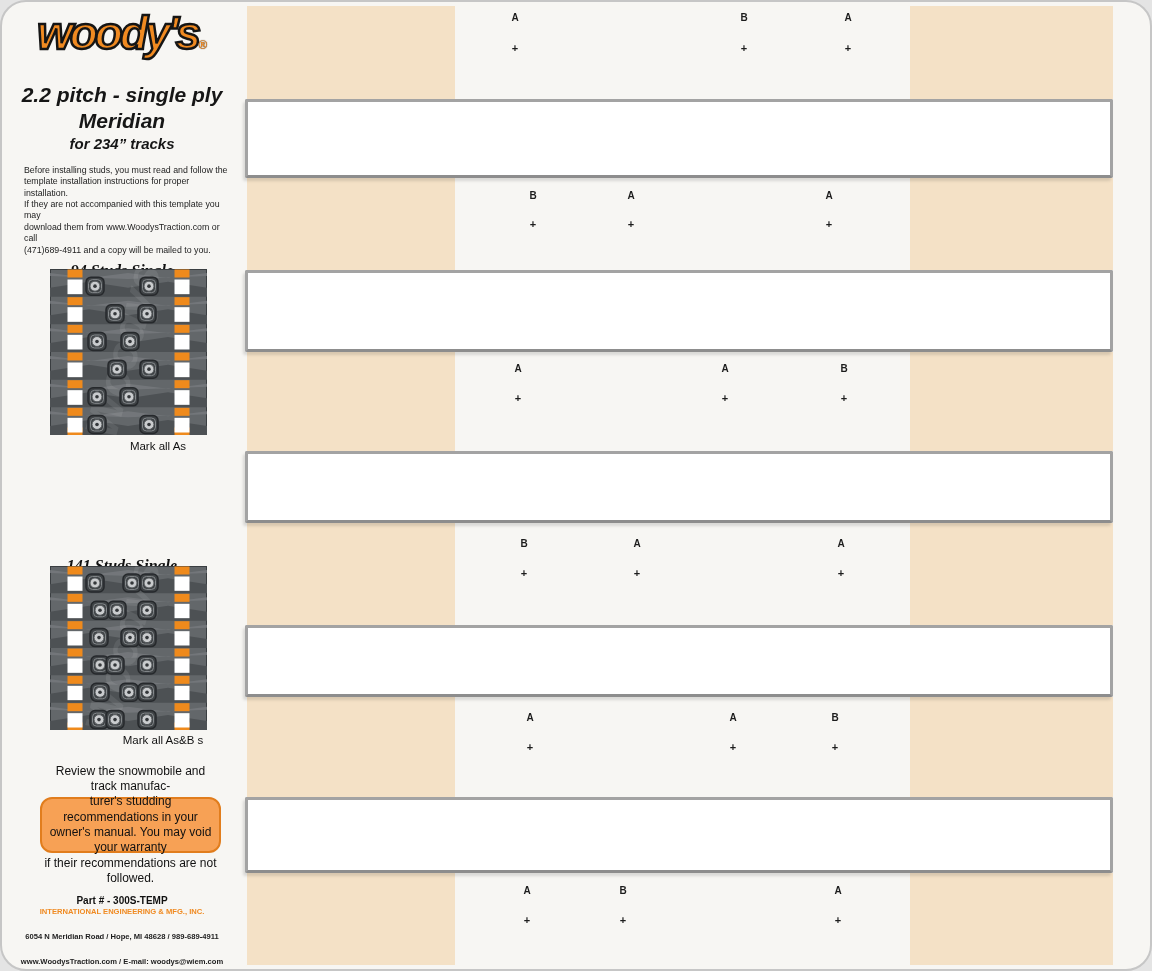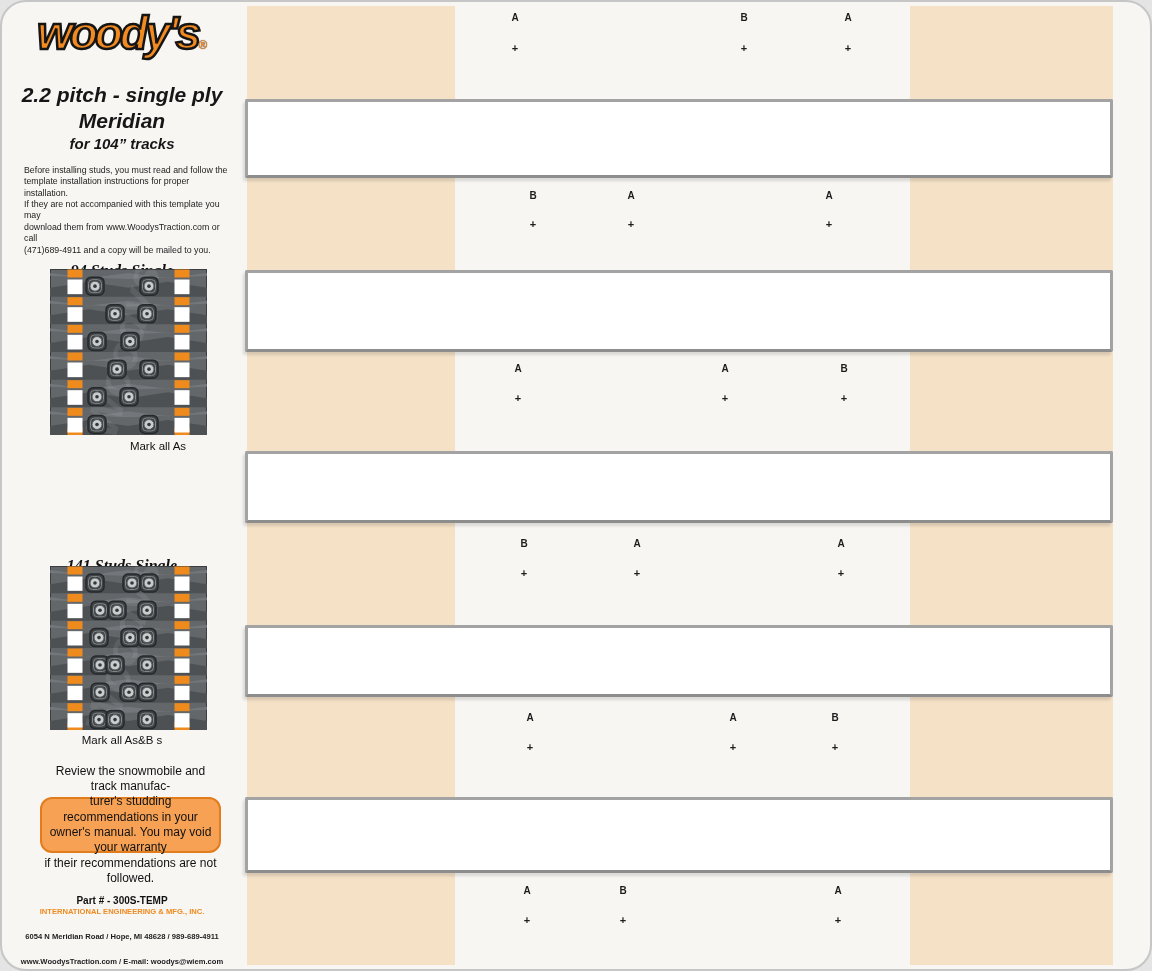--- a/index.html
+++ b/index.html
@@ -19,21 +19,21 @@
   .instructions{position:absolute;top:154px;left:22px;width:205px;
                 font-size:8.8px;line-height:1.3;color:#222;white-space:pre-line;}
   .track-heading{position:absolute;width:240px;left:0;text-align:center;
                  font-family:"Liberation Serif",serif;font-weight:700;font-style:italic;
                  font-size:16px;color:#111;}
   .h94{top:247px;} .h141{top:542px;}
   .track{position:absolute;left:48px;width:157px;}
   .t94{top:267px;height:166px;} .t141{top:564px;height:164px;}
   .track-caption{position:absolute;width:240px;left:0;text-align:center;
                  font-size:11.5px;color:#111;}
-  .c94{top:438px;margin-left:36px;} .c141{top:732px;}
+  .c94{top:438px;margin-left:36px;} .c141{top:732px;padding-left:41px;}
   .warning{position:absolute;left:38px;top:795px;width:177px;height:52px;
            background:#f7a155;border:2px solid #e17d1d;border-radius:12px;
            font-size:12px;line-height:1.28;color:#111;text-align:center;
            display:flex;align-items:center;justify-content:center;white-space:pre-line;}
   .footer{position:absolute;left:0;top:893px;width:240px;text-align:center;color:#222;}
   .f-part{font-size:10px;font-weight:700;color:#111;}
   .f-company{font-size:7.6px;font-weight:700;color:#f08a21;margin-top:1px;}
   .f-address,.f-web{font-size:7.6px;font-weight:600;margin-top:16px;color:#1d1d1d;}
   .f-copy{font-size:6.2px;margin-top:2px;color:#333;}
   
@@ -53,21 +53,21 @@
 
 <div class="sheet">
 
   <aside class="sidebar">
     <div class="logo"><span>woody's</span><span class="reg">®</span></div>
 
     <div class="title">
       <div>2.2 pitch - single ply</div>
       <div>Meridian</div>
     </div>
-    <div class="subtitle">for 104” tracks</div>
+    <div class="subtitle">for 234” tracks</div>
 
     <p class="instructions">Before installing studs, you must read and follow the
 template installation instructions for proper installation.
 If they are not accompanied with this template you may
 download them from www.WoodysTraction.com or call
 (471)689-4911 and a copy will be mailed to you.</p>
 
     <h2 class="track-heading h94">94 Studs Single</h2>
     <svg class="track t94" id="track94" viewBox="0 0 157 166" width="157" height="166">
         <rect x="0" y="0" width="157" height="166" fill="#63676a" stroke="#3a3e41" stroke-width="2"></rect>

